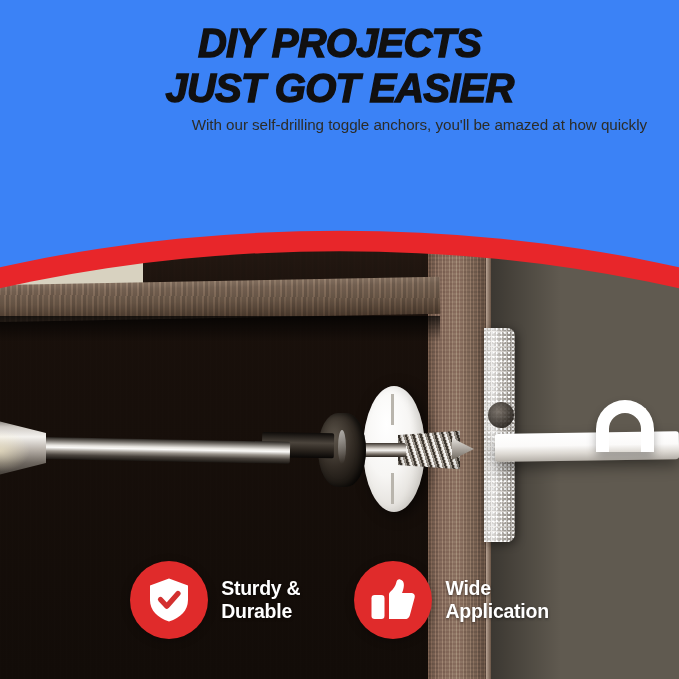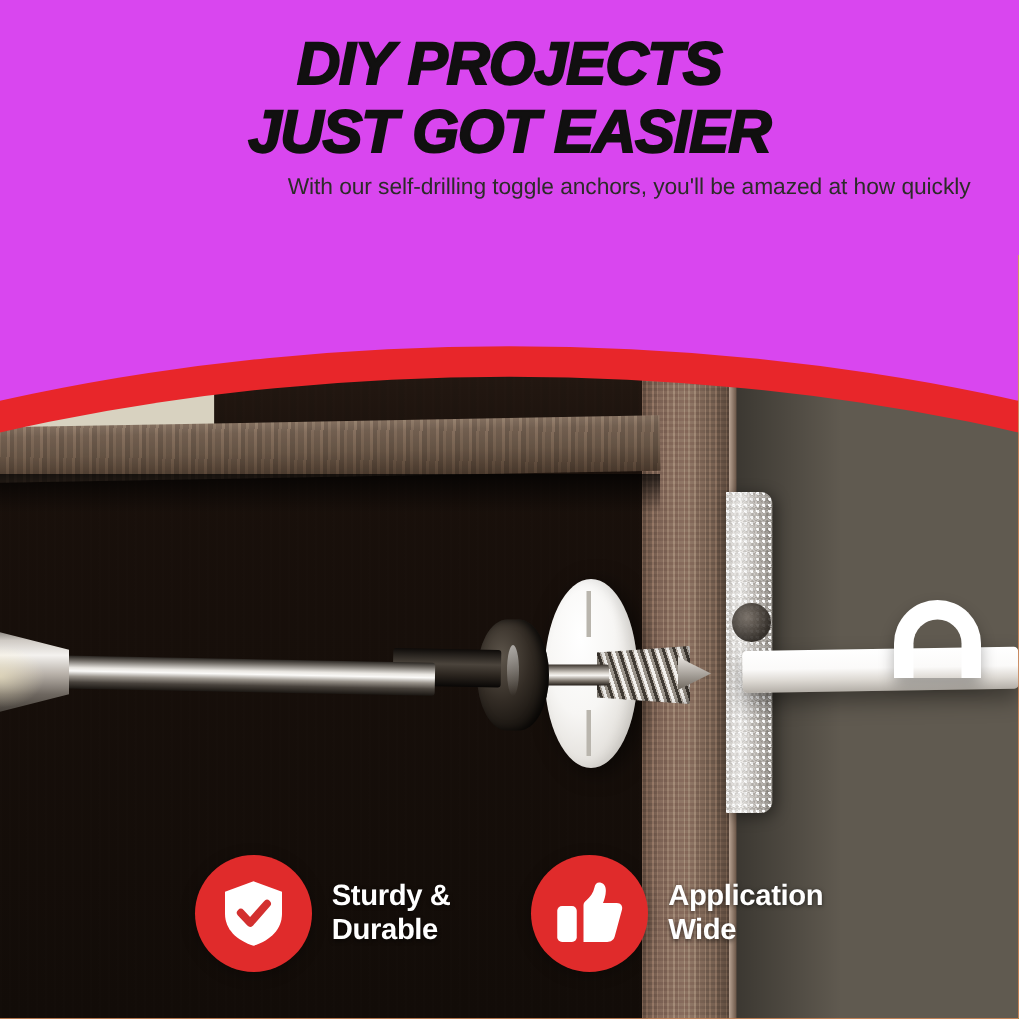--- a/index.html
+++ b/index.html
@@ -4,21 +4,21 @@
 <title>DIY Projects Just Got Easier</title>
 <style>
   * { margin:0; padding:0; box-sizing:border-box; }
   html,body{
     width:679px; height:679px; overflow:hidden;
     font-family:"Liberation Sans", sans-serif;
     background:#F2D326;
   }
   #poster{
     position:relative; width:679px; height:679px; overflow:hidden;
-    background:#d946ef;
+    background:#3b82f6;
     text-decoration:underline;
   }
 
   
   .header{
     position:absolute; left:0; top:0; width:679px; height:200px;
     z-index:30;
   }
   .headline{
     position:absolute; left:0; top:24px; width:679px;
@@ -234,21 +234,21 @@
   .bracket-screws{
     position:absolute; left:488px; top:402px; width:26px; height:26px;
     background:radial-gradient(circle at 40% 36%,#6a6158,#201b16 70%);
     border-radius:50%; opacity:.85;
   }
 
   
   .badges{
     position:absolute; left:0; bottom:22px; width:679px; height:96px;
     z-index:40;
-    display:flex; justify-content:center; align-items:center; gap:54px;
+    display:flex; justify-content:center; align-items:flex-start; gap:54px;
   }
   .badge{ display:flex; align-items:center; gap:13px; }
   .badge-circle{
     width:78px; height:78px; border-radius:50%;
     background:#E02B2B;
     display:flex; align-items:center; justify-content:center;
     flex:0 0 78px;
     box-shadow:0 2px 10px rgba(0,0,0,.30);
   }
   .badge-circle svg{ display:block; }
@@ -330,20 +330,20 @@
           <svg width="46" height="44" viewBox="0 0 46 44" aria-hidden="true">
             <rect x="1.5" y="17" width="13" height="24" rx="3.2" fill="#ffffff"></rect>
             <path d="M19 41 V16.5 C19 15 19.8 14.2 20.8 13.3 C23.4 11 25.6 8.2 26.3 4.6
                      C26.8 2 28.3 1 30.2 1.4 C32.6 1.9 34 4 33.9 7 C33.8 10 33 12.6 32 15
                      L41.2 15 C43.9 15 45.4 17.2 44.6 19.7 L39.8 37.4
                      C39.1 39.9 37.2 41 34.8 41 Z" fill="#ffffff"></path>
           </svg>
         </span>
       </div>
       <div class="badge-text">
+        <span>Wide</span>
         <span>Application</span>
-        <span>Wide</span>
       </div>
     </div>
 
   </div>
 
 </div>
 
 </body></html>

